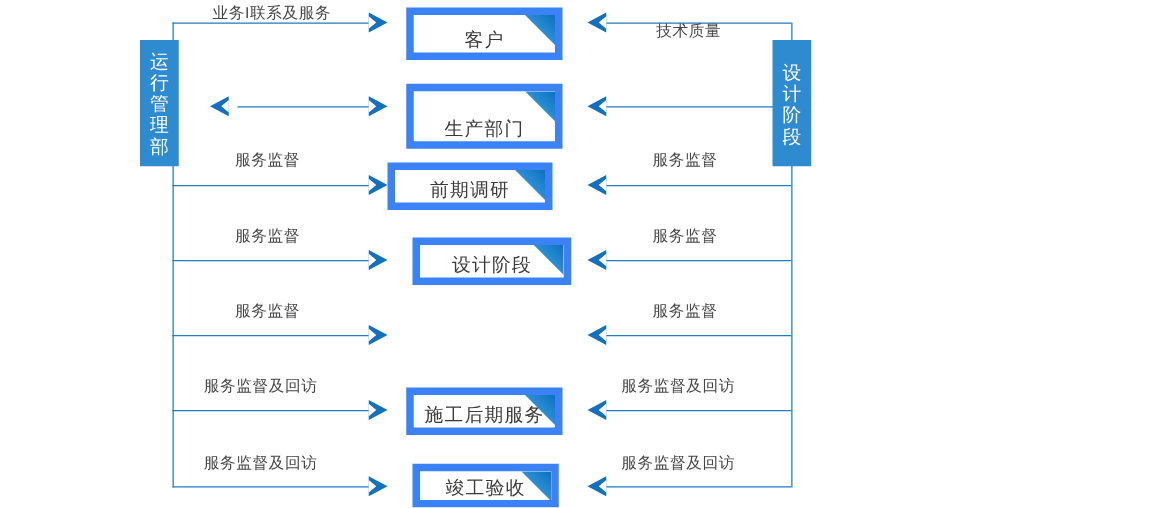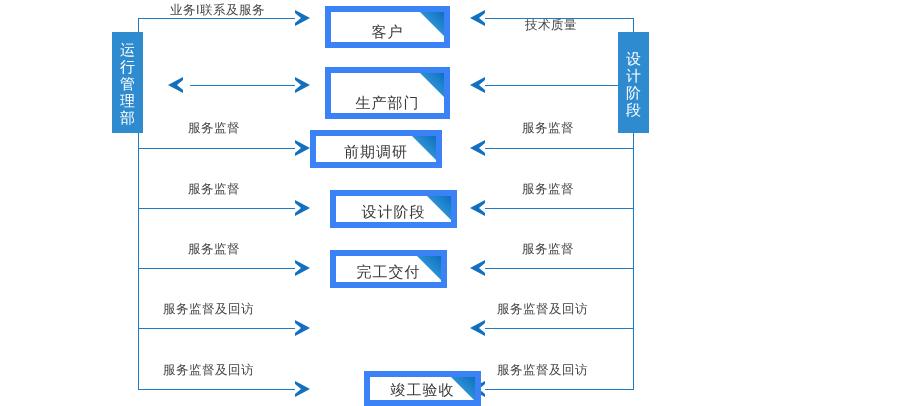--- a/index.html
+++ b/index.html
@@ -192,53 +192,53 @@
     </div>
 
   <div class="hline" style="left:485px;top:268px;width:148px;"></div>
   <div class="arrow arrow-l" style="left:470px;top:260px;">
       <span class="notch"></span>
     </div>
 
   <div class="cap" style="left:188px;top:241px;">服务监督</div>
   <div class="cap" style="left:522px;top:241px;">服务监督</div>
 
-  <div class="node" style="left:330px;top:250px;width:117px;height:38px;">
-    <span class="fold grad"></span>
-    <span class="lbl">完工交付</span>
-  </div>
 
   <div class="hline" style="left:138px;top:328px;width:157px;"></div>
   <div class="arrow arrow-r" style="left:295px;top:320px;">
       <span class="notch"></span>
     </div>
 
   <div class="hline" style="left:485px;top:328px;width:148px;"></div>
   <div class="arrow arrow-l" style="left:470px;top:320px;">
       <span class="notch"></span>
     </div>
 
   <div class="cap" style="left:163px;top:301px;">服务监督及回访</div>
   <div class="cap" style="left:497px;top:301px;">服务监督及回访</div>
 
+  <div class="node" style="left:325px;top:310px;width:125px;height:38px;">
+    <span class="fold grad"></span>
+    <span class="lbl">施工后期服务</span>
+  </div>
 
   <div class="hline" style="left:138px;top:389px;width:157px;"></div>
   <div class="arrow arrow-r" style="left:295px;top:381px;">
       <span class="notch"></span>
     </div>
 
   <div class="hline" style="left:485px;top:389px;width:148px;"></div>
   <div class="arrow arrow-l" style="left:470px;top:381px;">
       <span class="notch"></span>
     </div>
 
   <div class="cap" style="left:163px;top:362px;">服务监督及回访</div>
   <div class="cap" style="left:497px;top:362px;">服务监督及回访</div>
 
-  <div class="node" style="left:330px;top:371px;width:117px;height:35px;margin-left:34px;">
+  <div class="node" style="left:330px;top:371px;width:117px;height:35px;">
     <span class="fold grad"></span>
     <span class="lbl">竣工验收</span>
   </div>
 
   <div class="dept" style="left:112px;top:32px;width:31px;height:101px;">
     <span class="vtext">运行管理部</span>
   </div>
 
   <div class="dept" style="left:618px;top:32px;width:31px;height:101px;">
     <span class="vtext">设计阶段</span>

